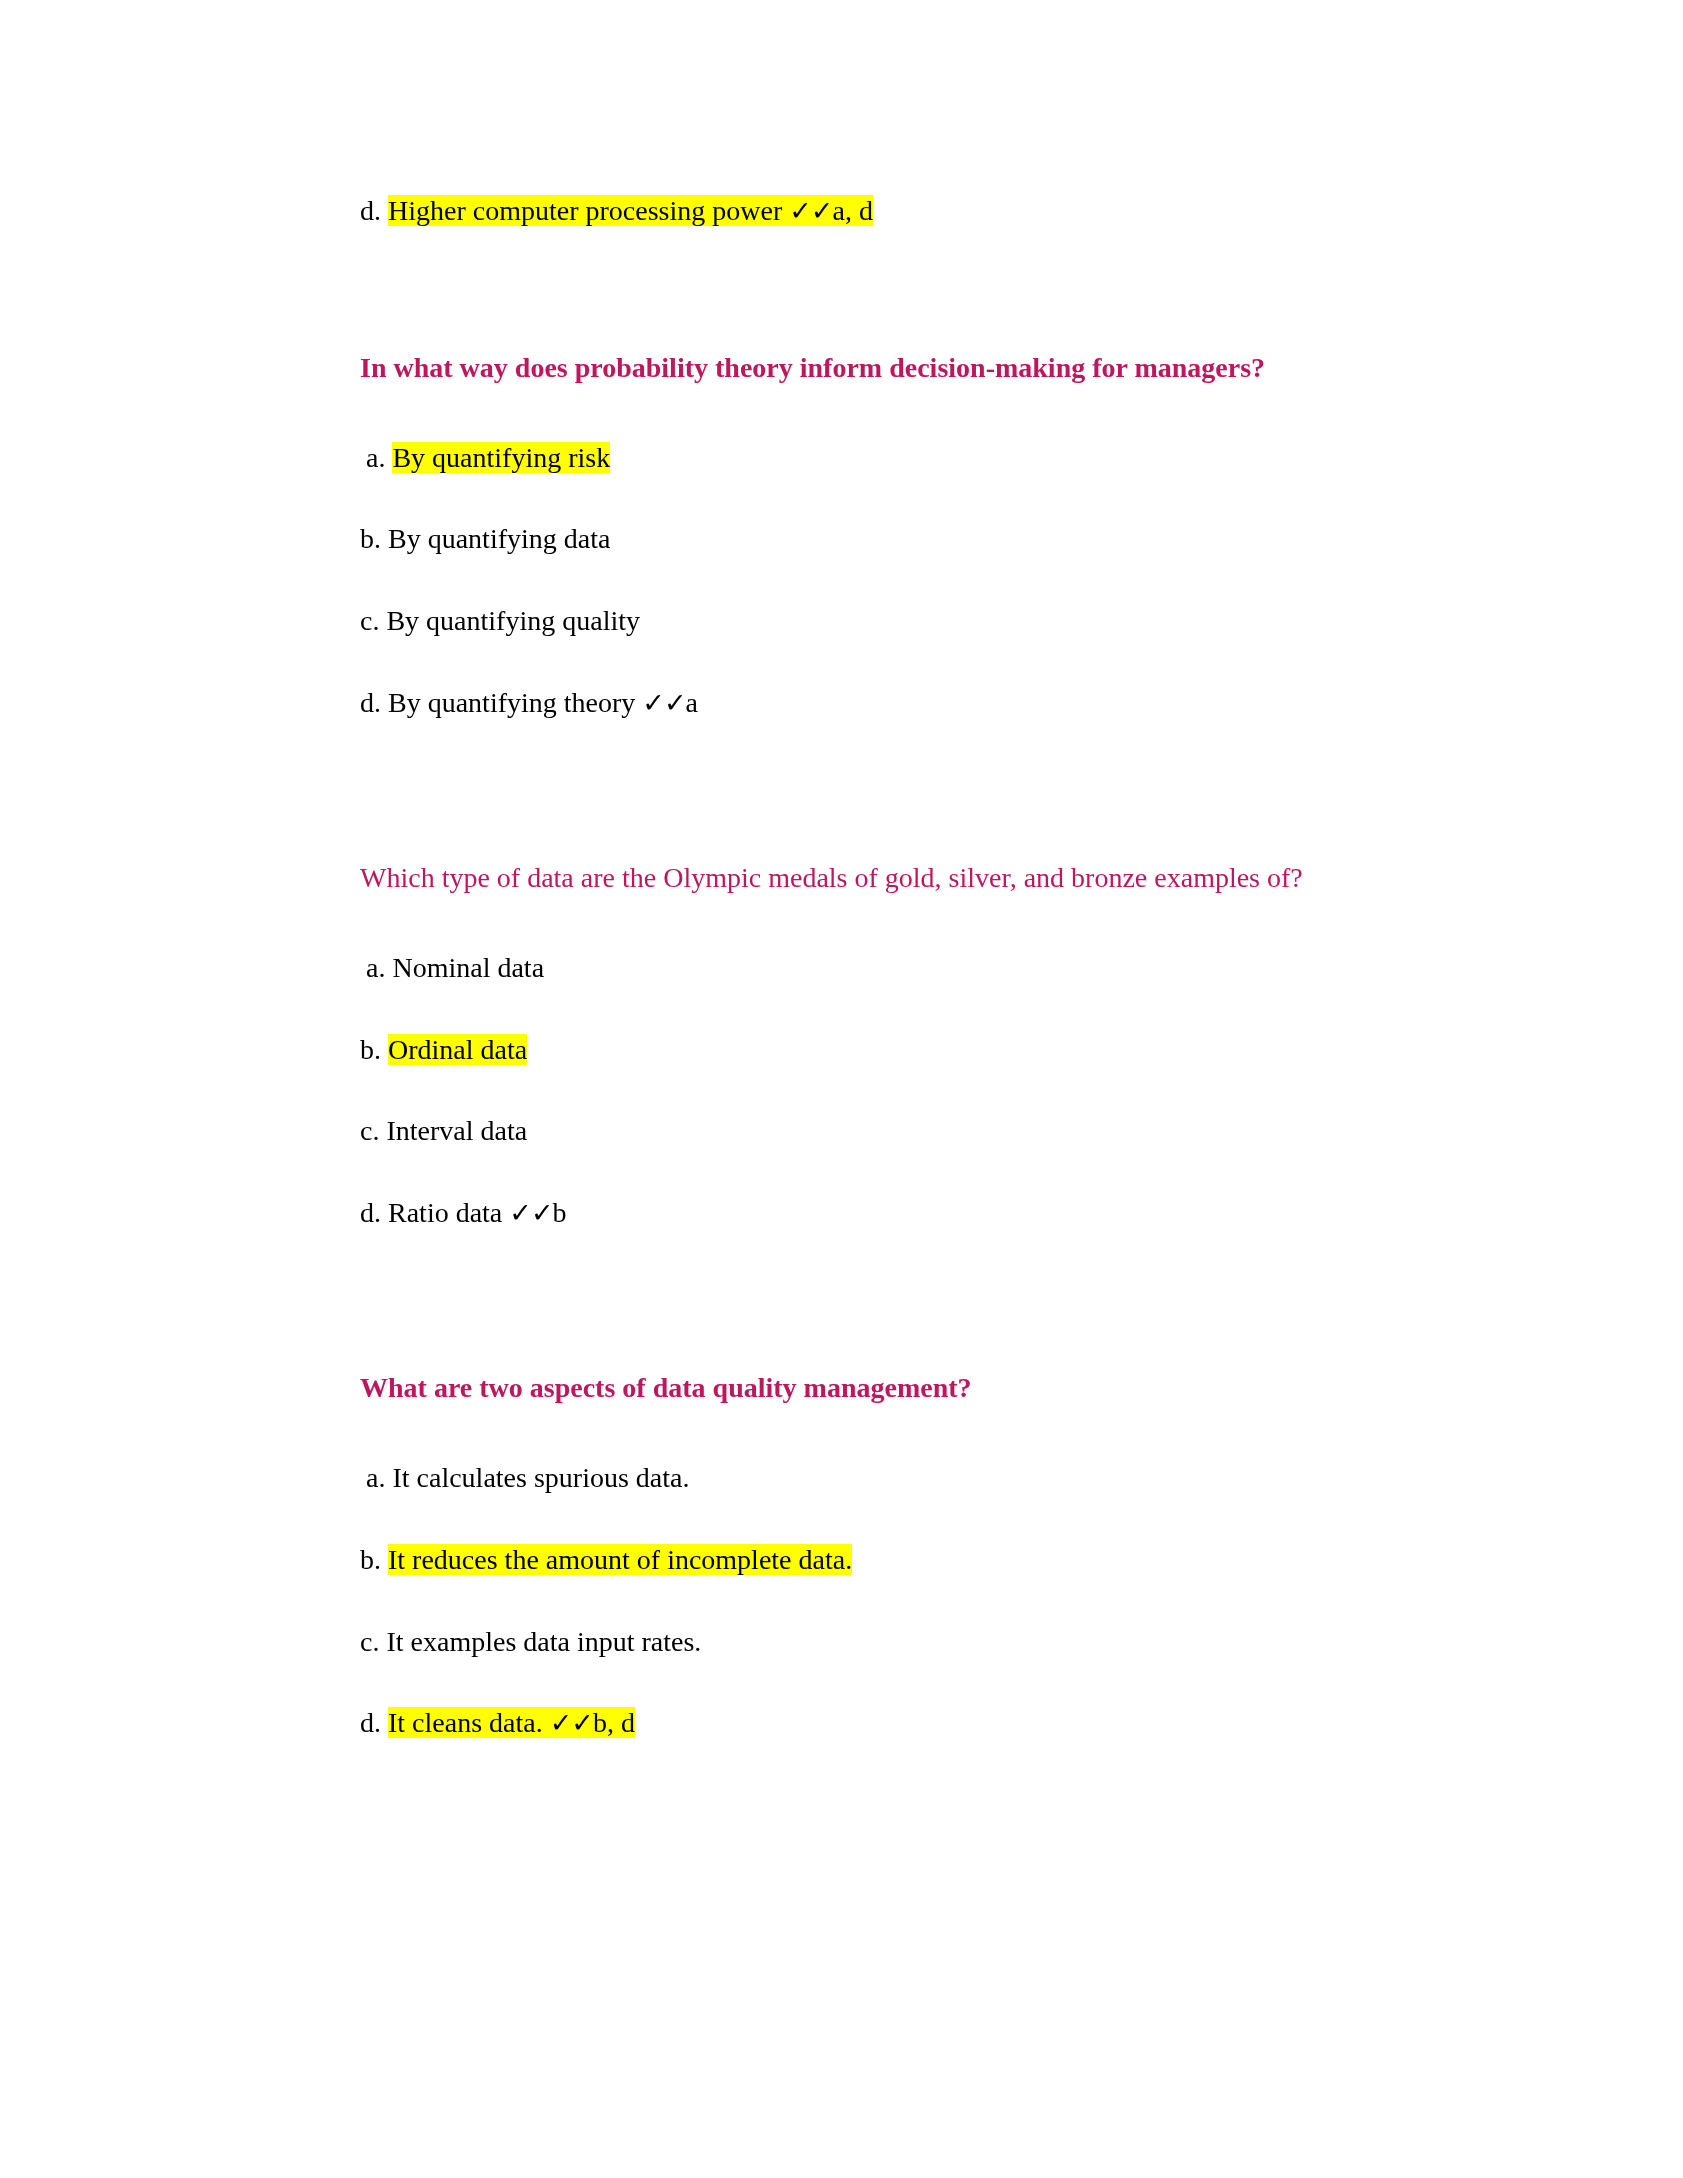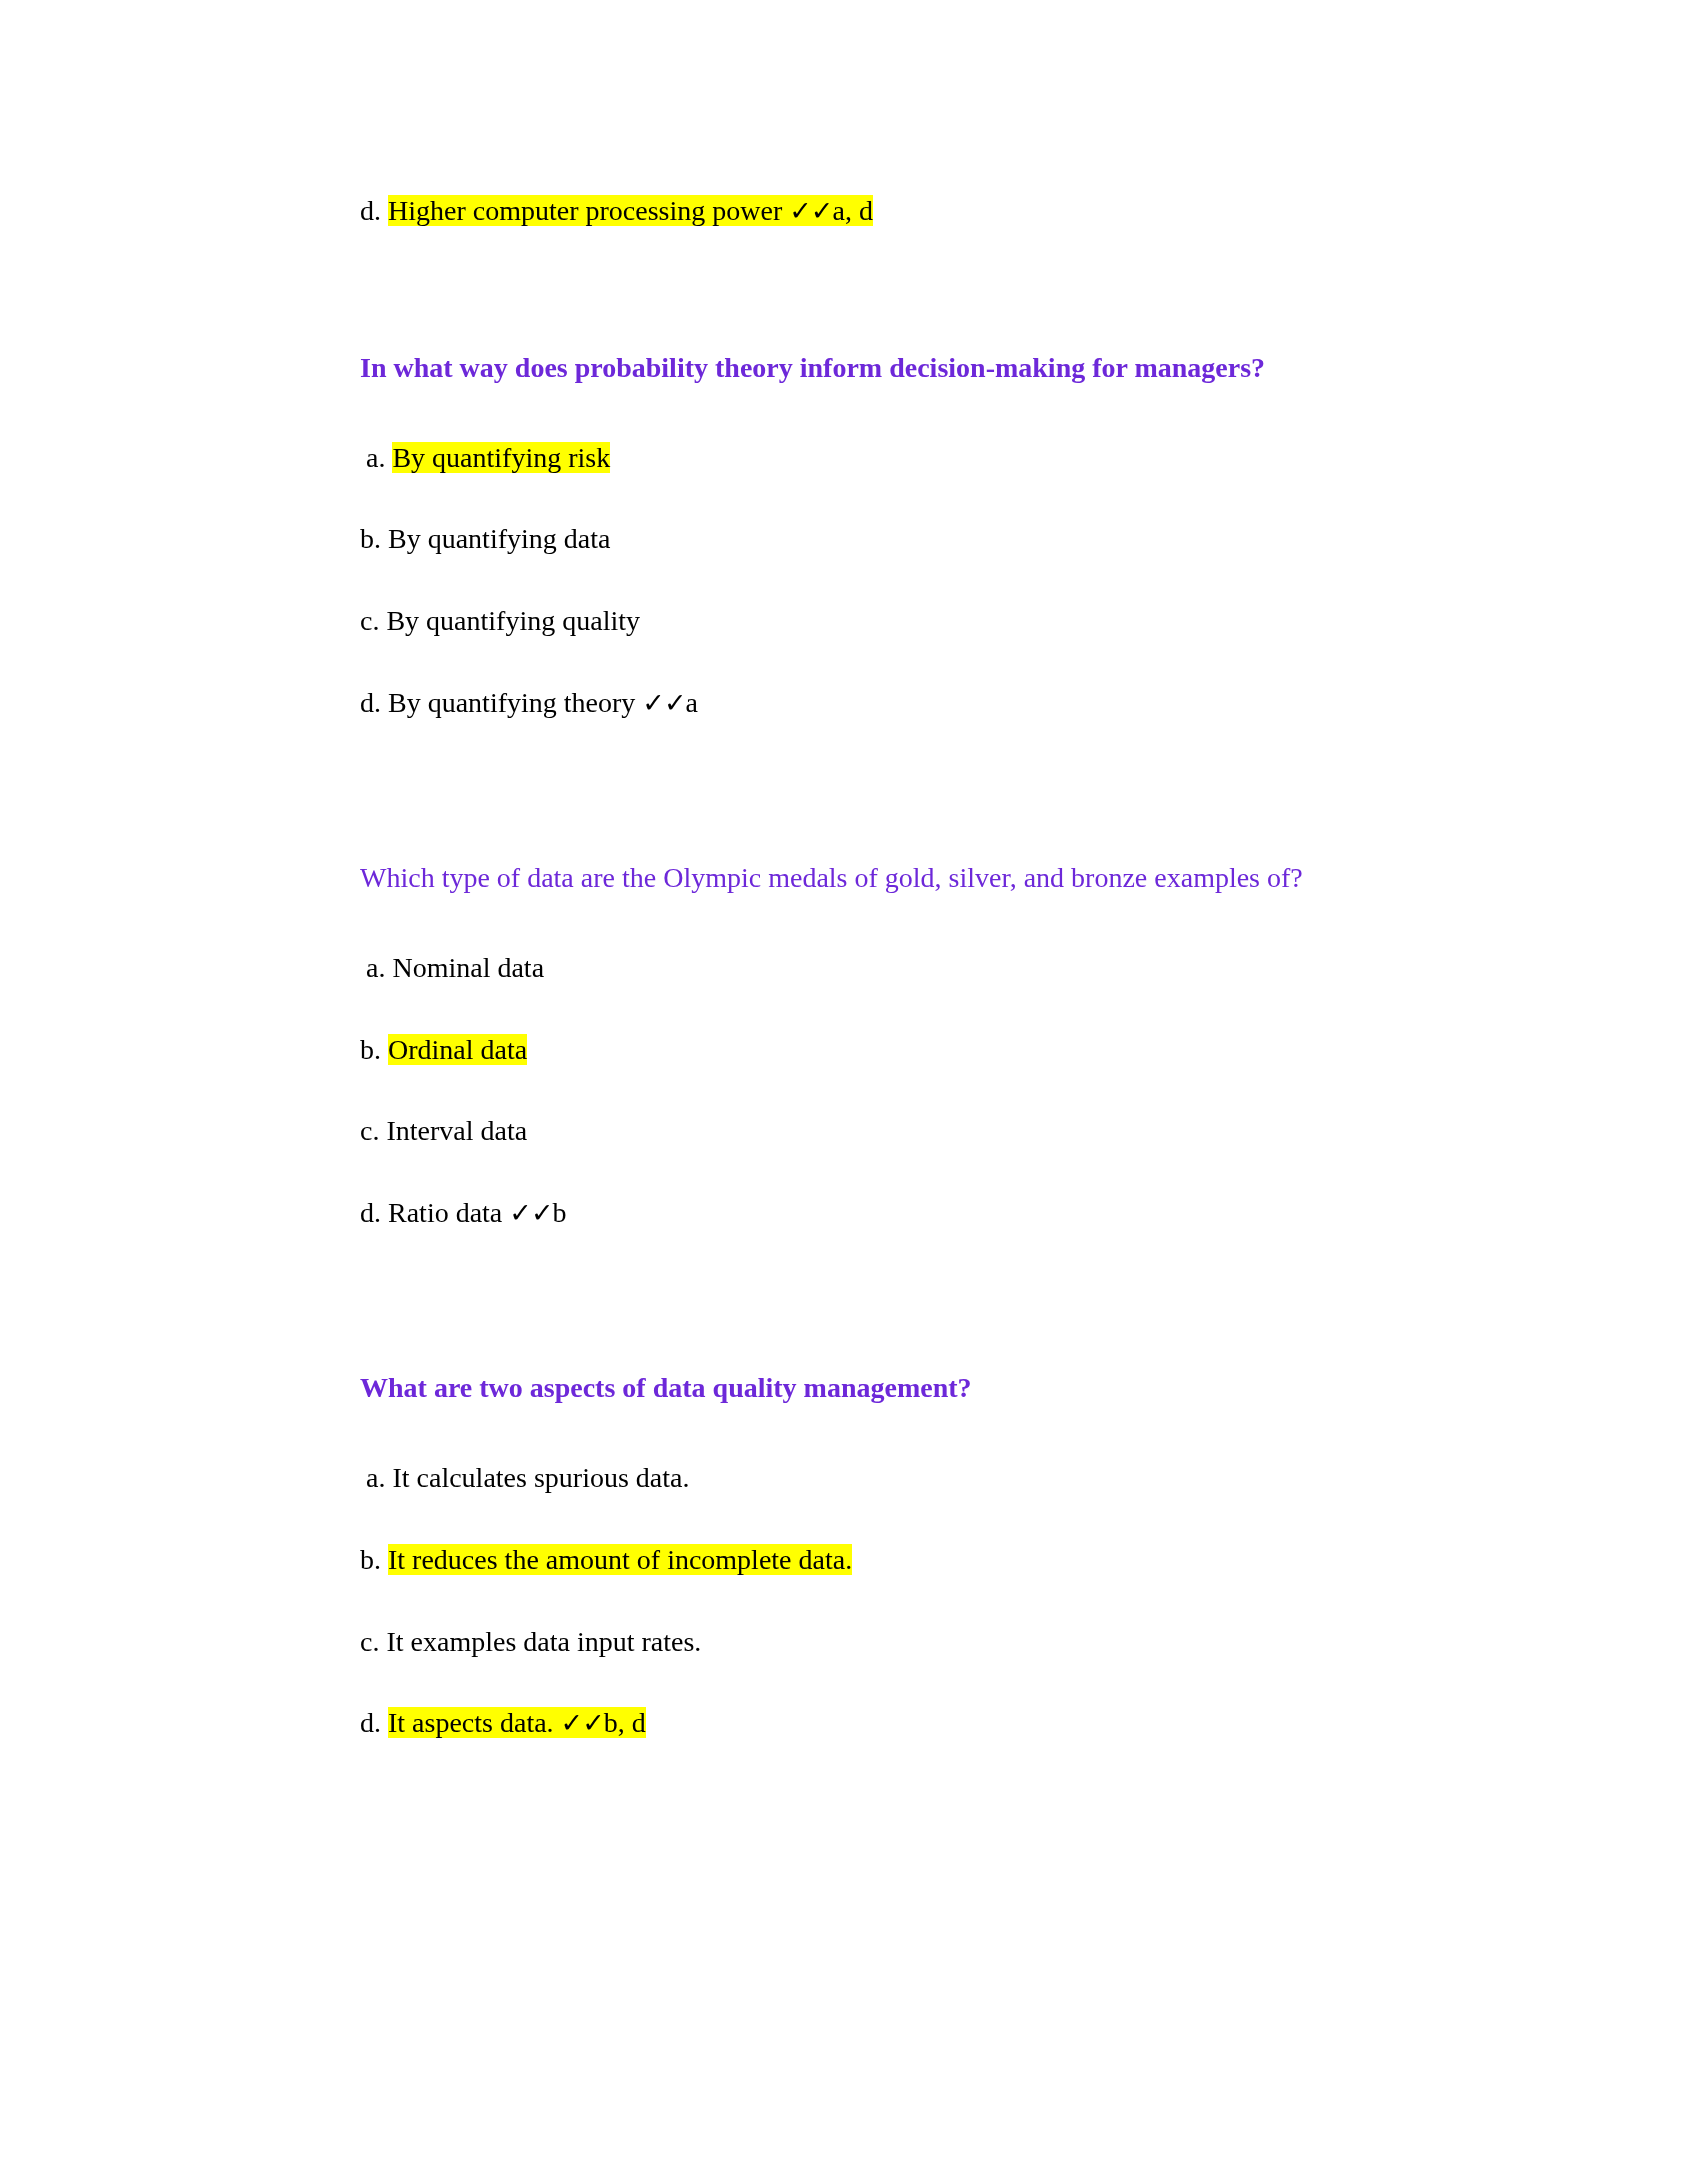--- a/index.html
+++ b/index.html
@@ -31,21 +31,21 @@
   .line {
     font-size: 28px;
     line-height: 1.28;
     color: #000000;
     white-space: nowrap;
   }
 
   .q-line {
     font-size: 28px;
     line-height: 1.28;
-    color: #6d28d9;
+    color: #be185d;
     white-space: nowrap;
   }
 
   .q-line.bold {
     font-weight: bold;
   }
 
   
   .opt {
     margin-top: 46px;
@@ -154,18 +154,18 @@
 
     <div class="line opt">
       <span class="prefix">b.</span><span>&nbsp;</span><span class="hl"><span>It reduces the amount of incomplete data.</span></span>
     </div>
 
     <div class="line opt">
       <span class="prefix">c.</span><span>&nbsp;</span><span>It examples data input rates.</span>
     </div>
 
     <div class="line opt">
-      <span class="prefix">d.</span><span>&nbsp;</span><span class="hl"><span>It aspects data. </span><span class="ticks">✓✓</span><span class="answerkey">b, d</span></span>
+      <span class="prefix">d.</span><span>&nbsp;</span><span class="hl"><span>It cleans data. </span><span class="ticks">✓✓</span><span class="answerkey">b, d</span></span>
     </div>
 
   </div>
 </div>
 
 
 </body></html>

